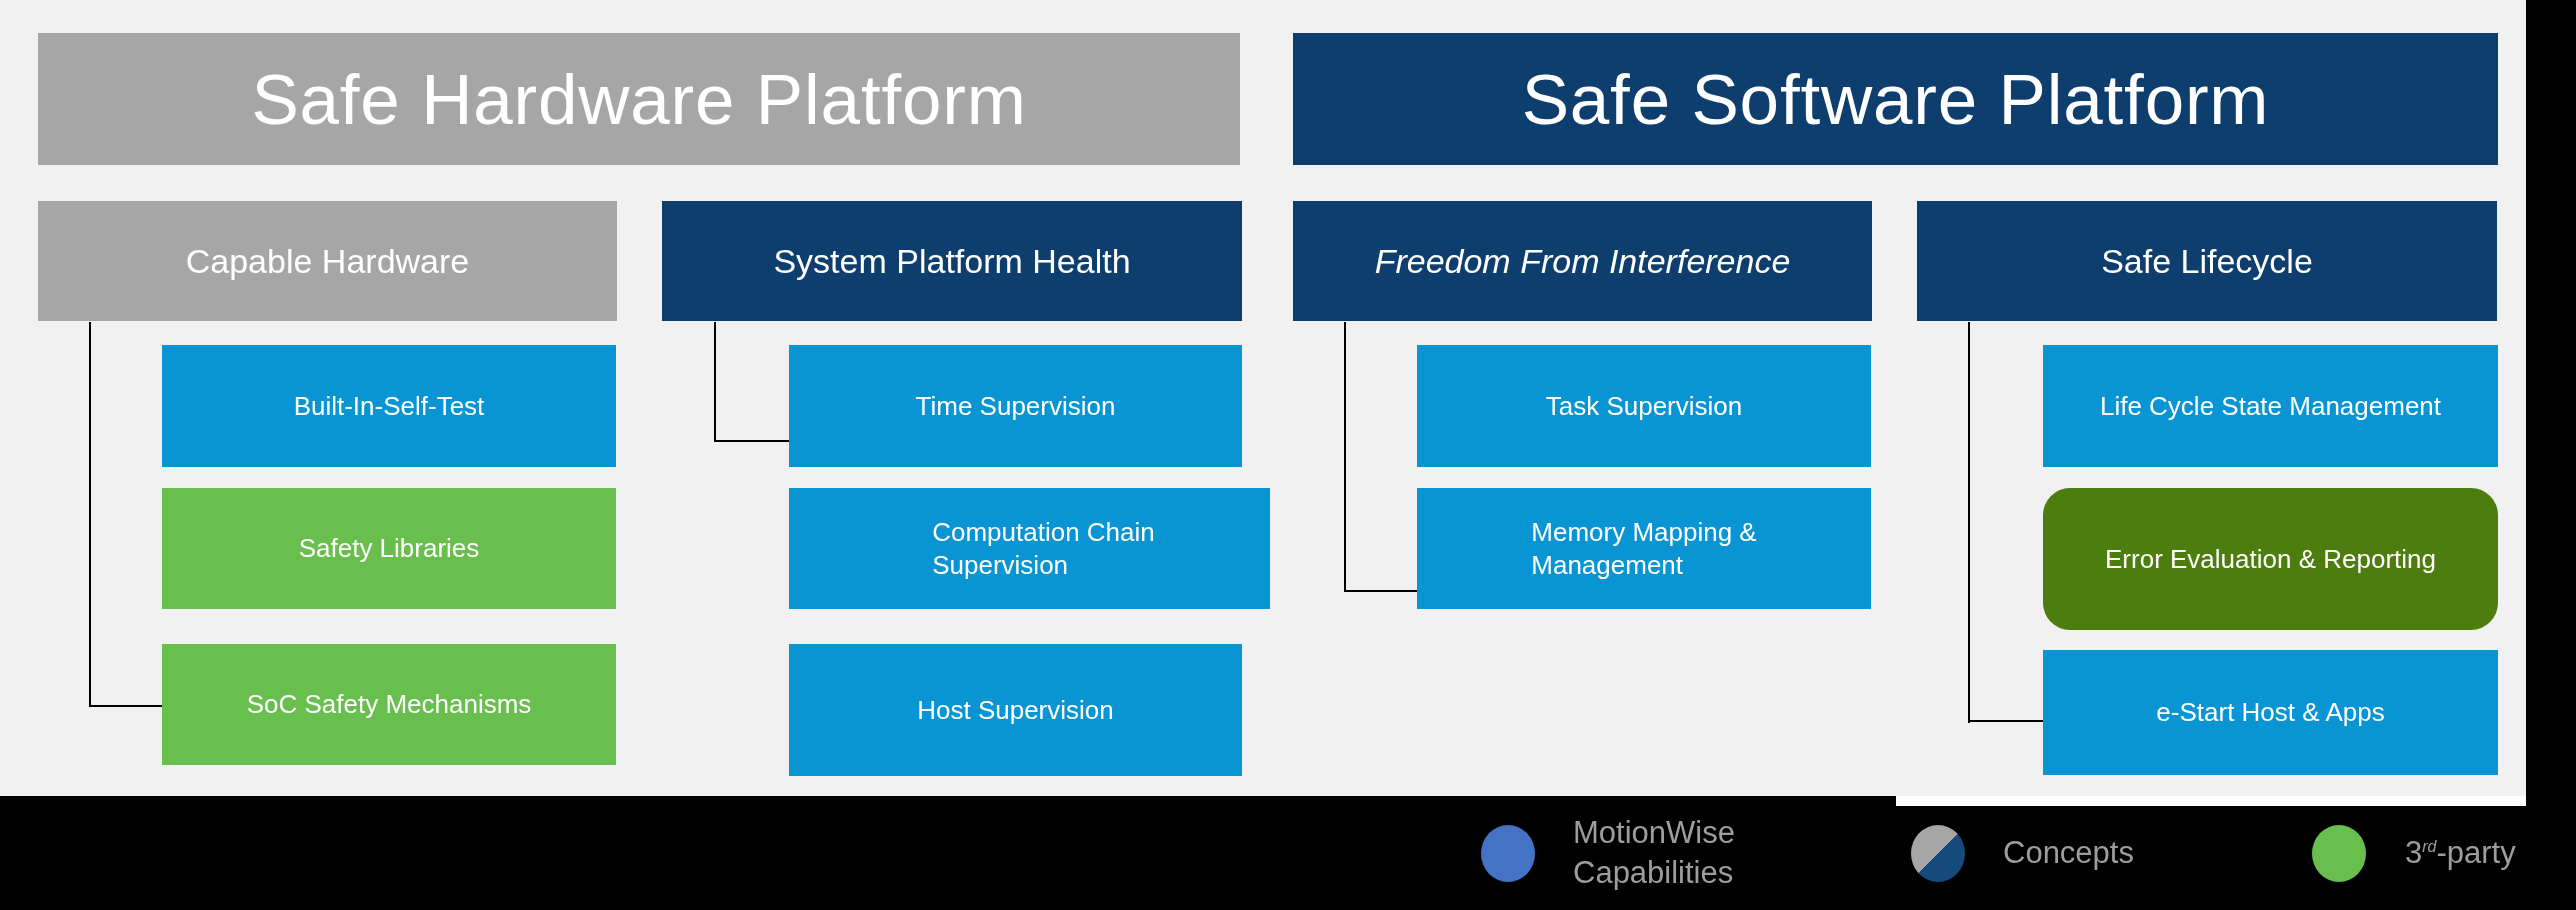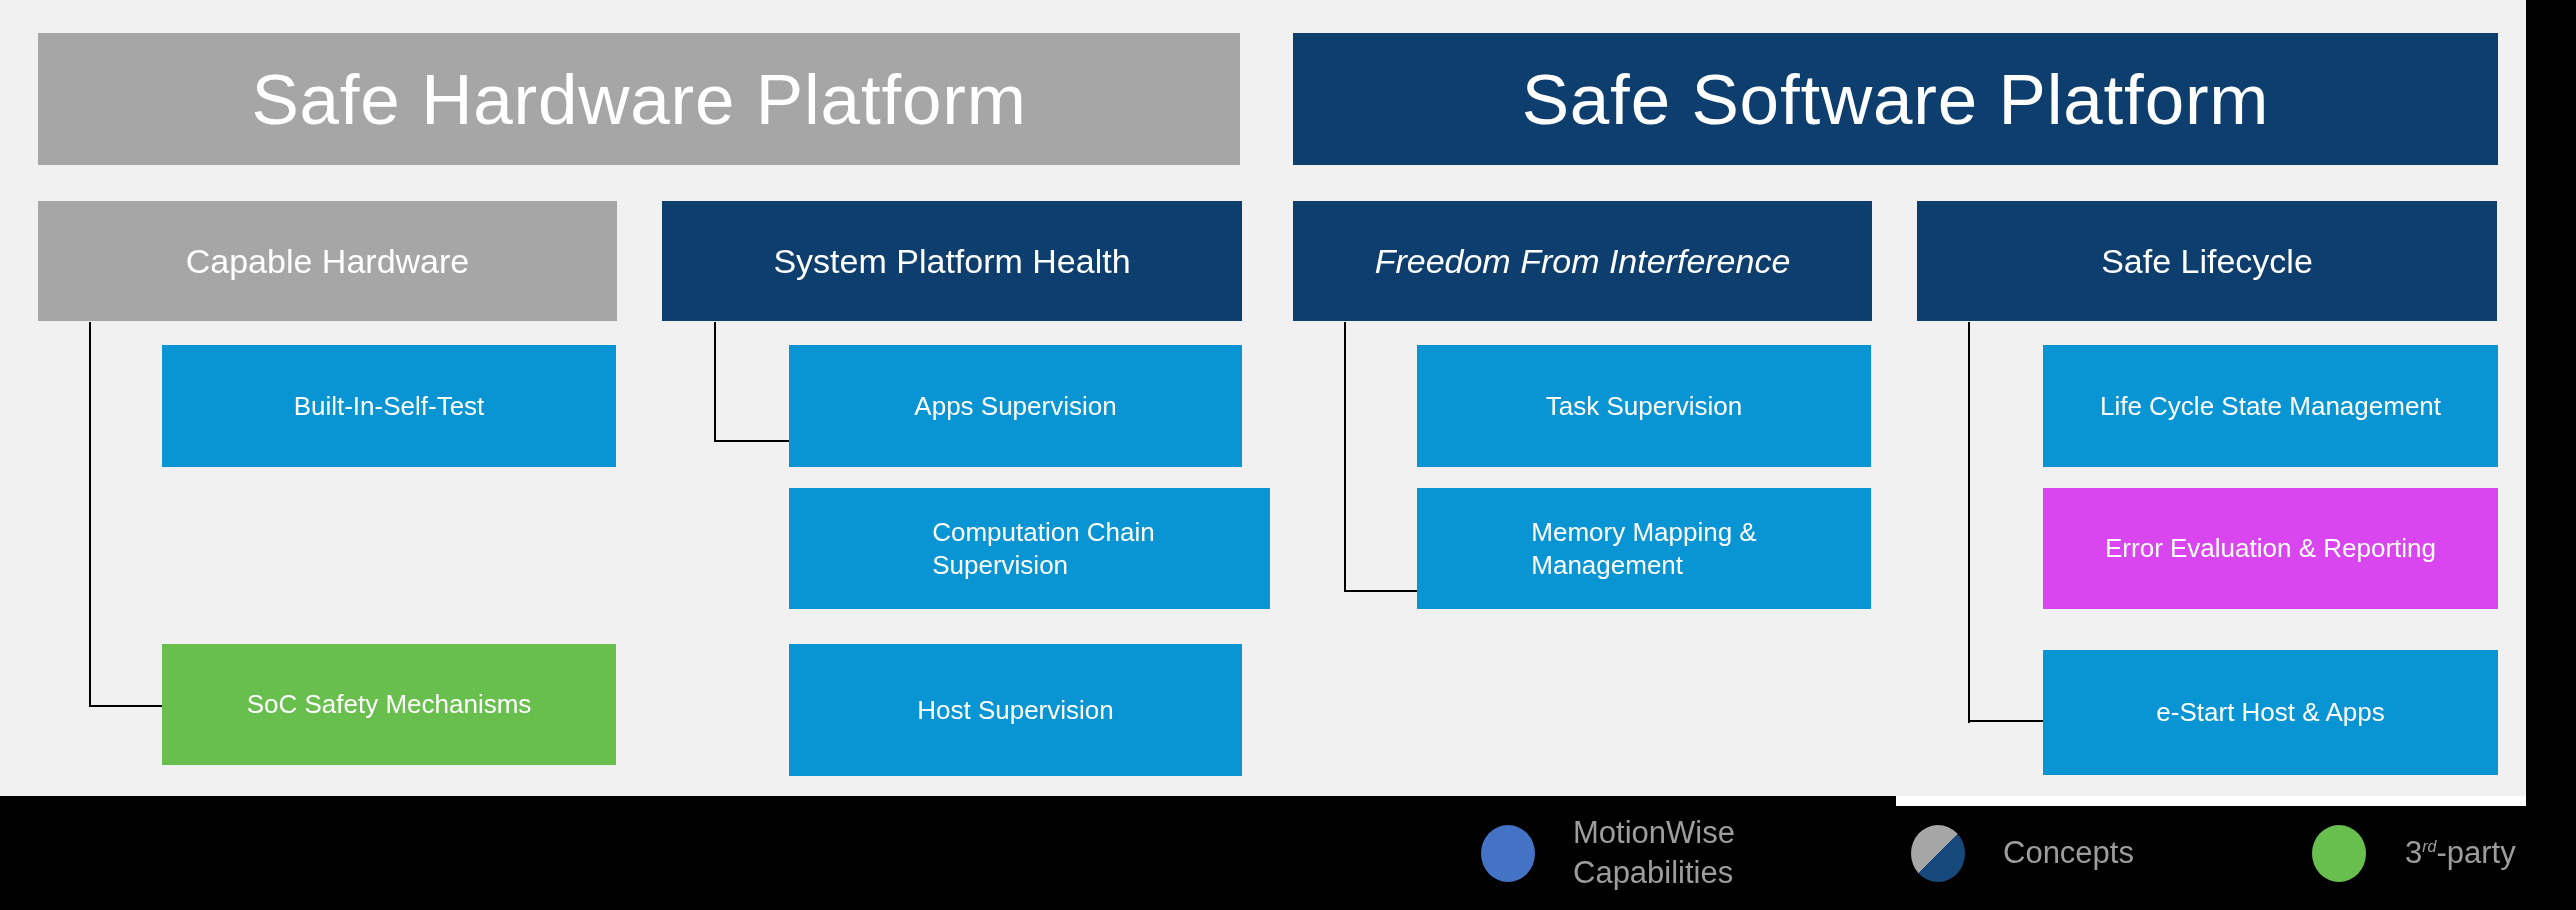--- a/index.html
+++ b/index.html
@@ -44,47 +44,50 @@
   <div class="box col-header" style="left: 1293px; top: 201px; width: 579px; height: 120px; background: rgb(13, 62, 109); font-style: italic;">
     <span>Freedom From Interference</span>
   </div>
   <div class="box col-header" style="left: 1917px; top: 201px; width: 580px; height: 120px; background: rgb(13, 62, 109);">
     <span>Safe Lifecycle</span>
   </div>
 
   <div class="box child" style="left: 162px; top: 345px; width: 454px; height: 122px; background: rgb(9, 149, 211);">
     <span class="lbl">Built-In-Self-Test</span>
   </div>
+  <div class="box child" style="left: 162px; top: 488px; width: 454px; height: 121px; background: rgb(104, 191, 78);">
+    <span class="lbl">Safety Libraries</span>
+  </div>
   <div class="box child" style="left: 162px; top: 644px; width: 454px; height: 121px; background: rgb(104, 191, 78);">
     <span class="lbl">SoC Safety Mechanisms</span>
   </div>
 
   <div class="box child" style="left: 789px; top: 345px; width: 453px; height: 122px; background: rgb(9, 149, 211);">
-    <span class="lbl">Apps Supervision</span>
+    <span class="lbl">Time Supervision</span>
   </div>
   <div class="box child" style="left: 789px; top: 488px; width: 453px; height: 121px; background: rgb(9, 149, 211); padding-left: 28px;">
     <span class="lbl">Computation Chain
 Supervision</span>
   </div>
   <div class="box child" style="left: 789px; top: 644px; width: 453px; height: 132px; background: rgb(9, 149, 211);">
     <span class="lbl">Host Supervision</span>
   </div>
 
   <div class="box child" style="left: 1417px; top: 345px; width: 454px; height: 122px; background: rgb(9, 149, 211);">
     <span class="lbl">Task Supervision</span>
   </div>
   <div class="box child" style="left: 1417px; top: 488px; width: 454px; height: 121px; background: rgb(9, 149, 211);">
     <span class="lbl">Memory Mapping &amp;
 Management</span>
   </div>
 
   <div class="box child" style="left: 2043px; top: 345px; width: 455px; height: 122px; background: rgb(9, 149, 211);">
     <span class="lbl">Life Cycle State Management</span>
   </div>
-  <div class="box child" style="left: 2043px; top: 488px; width: 455px; height: 121px; background: #d946ef;">
+  <div class="box child" style="left: 2043px; top: 488px; width: 455px; height: 142px; background: #4d7c0f; border-radius: 27px;">
     <span class="lbl">Error Evaluation &amp; Reporting</span>
   </div>
   <div class="box child" style="left: 2043px; top: 650px; width: 455px; height: 125px; background: rgb(9, 149, 211);">
     <span class="lbl">e-Start Host &amp; Apps</span>
   </div>
 
   <div class="connector" style="left: 89px; top: 322px; width: 2.3px; height: 385px; background: rgb(0, 0, 0);"></div>
   <div class="connector" style="left: 89px; top: 705px; width: 73px; height: 2.3px; background: rgb(0, 0, 0);"></div>
 
   <div class="connector" style="left: 714px; top: 322px; width: 2.3px; height: 120px; background: rgb(0, 0, 0);"></div>

